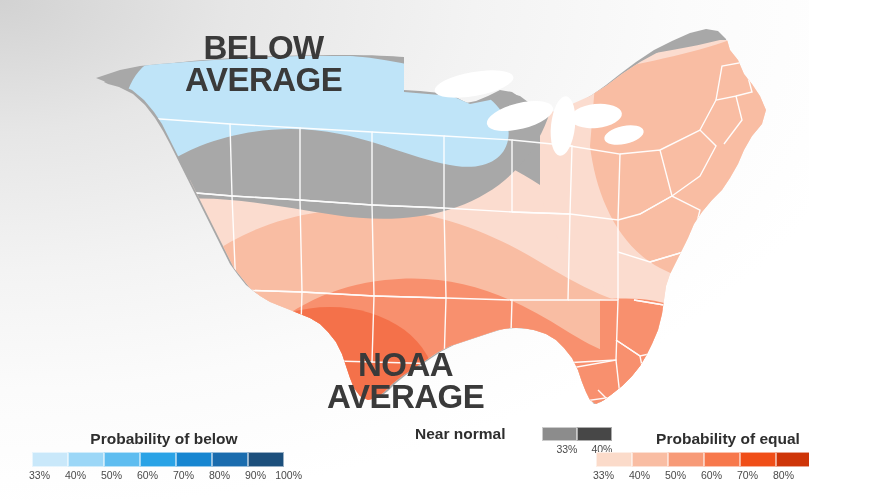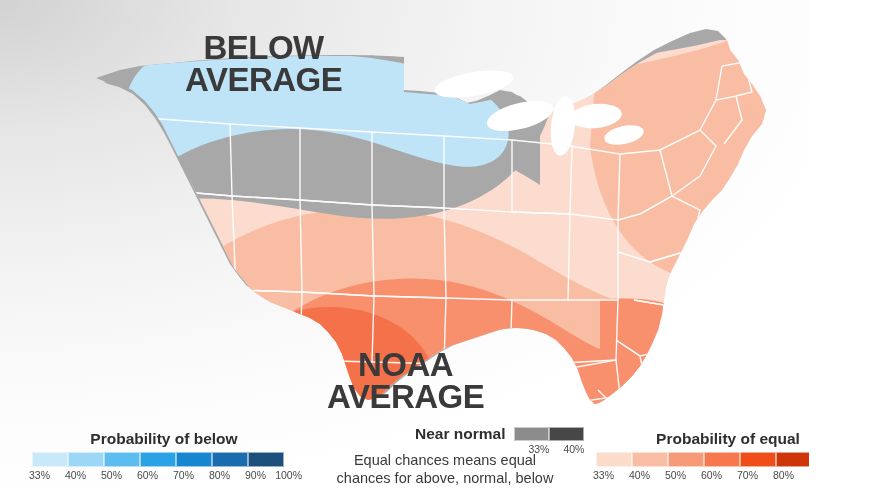--- a/index.html
+++ b/index.html
@@ -134,20 +134,21 @@
   #legend-above .swatch { width: 36px; }
   #legend-above .tick-row { margin-left: 0px; }
   #legend-above .tick { width: 36px; }
 
   
   #legend-normal {
     left: 415px;
     top: 424px;
     display: flex;
     align-items: flex-start;
+    gap: 28px;
   }
   #legend-normal .nn-title {
     font-size: 15.5px;
     font-weight: bold;
     color: #2e2e2e;
     white-space: nowrap;
     padding-top: 1px;
   }
   #legend-normal .nn-scale { margin-left: 9px; }
   #legend-normal .swatch-row { margin-top: 3px; }
@@ -377,24 +378,20 @@
           <div class="swatch" style="background: rgb(140, 140, 140);"></div>
           <div class="swatch" style="background: rgb(71, 71, 71);"></div>
         </div>
       <div class="tick-row">
           <div class="tick">33%</div>
           <div class="tick">40%</div>
         </div>
     </div>
   </div>
 
-  <div id="equal-note">
-    <span>Equal chances means equal</span>
-    <span>chances for above, normal, below</span>
-  </div>
 
   <div class="legend" id="legend-above">
     <div class="legend-title">Probability of equal</div>
     <div class="swatch-row">
         <div class="swatch" style="background: rgb(251, 219, 202);"></div>
         <div class="swatch" style="background: rgb(249, 189, 163);"></div>
         <div class="swatch" style="background: rgb(247, 154, 119);"></div>
         <div class="swatch" style="background: rgb(247, 120, 76);"></div>
         <div class="swatch" style="background: rgb(240, 78, 24);"></div>
         <div class="swatch" style="background: rgb(206, 53, 8);"></div>

